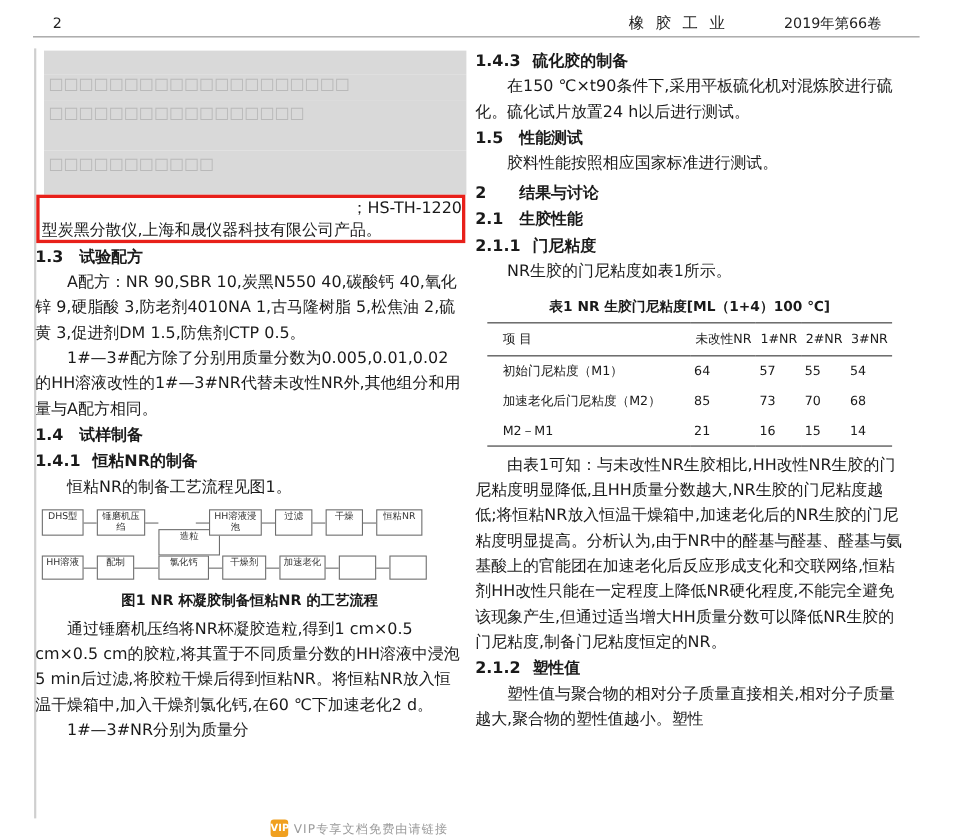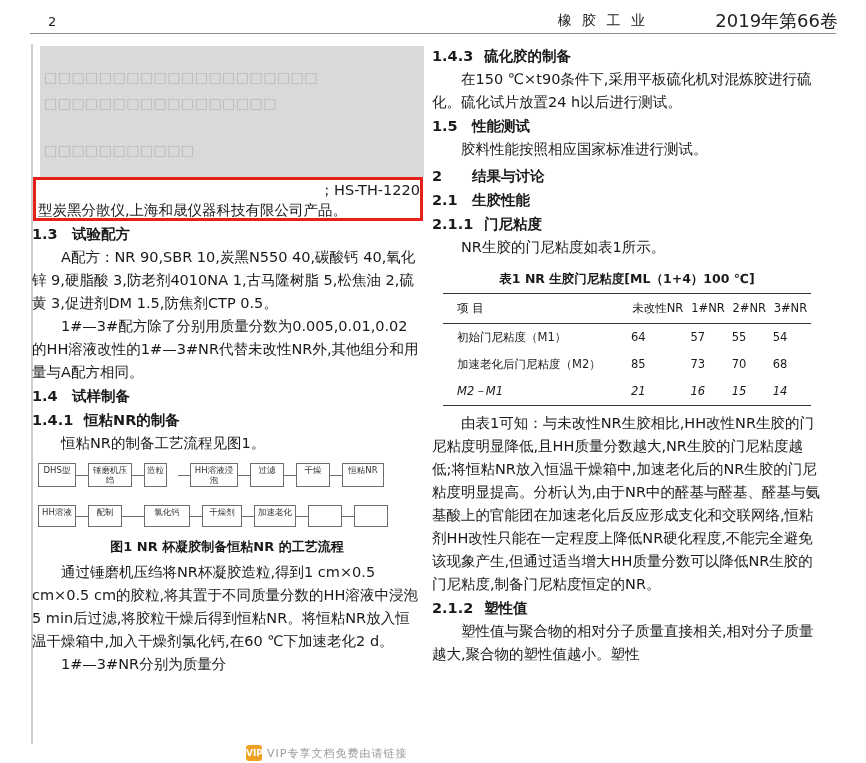--- a/index.html
+++ b/index.html
@@ -35,23 +35,23 @@
     font-size: 13px;
   }
   .hdr-center {
     flex: 1;
     text-align: right;
     letter-spacing: 3px;
     font-size: 14px;
   }
   .hdr-right {
     width: 190px;
-    text-align: right;
-    padding-right: 28px;
-    font-size: 18px;
+    text-align: center;
+    padding-right: 14px;
+    font-size: 13px;
   }
   .hdr-rule {
     position: absolute;
     top: 33px;
     left: 30px;
     width: 806px;
     height: 1px;
     background: #8c8c8c;
   }
   
@@ -181,21 +181,20 @@
     font-weight: normal;
   }
   table.data thead tr.head-top th {
     border-top: 1.6px solid #333;
     border-bottom: 1px solid #333;
     padding-top: 3px;
     padding-bottom: 3px;
   }
   table.data tbody tr:last-child td {
     border-bottom: 1.6px solid #333;
-    font-style: italic;
   }
   table.data td.first, table.data th.first {
     text-align: left;
     width: 168px;
     padding-left: 14px;
   }
 
   
   .wm {
     position: absolute;
@@ -264,21 +263,21 @@
     <p class="sec">
       <span class="num wide">1.4.1</span><span class="ttl">恒粘NR的制备</span>
     </p>
     <p class="ind">恒粘NR的制备工艺流程见图1。</p>
 
     <div class="flow">
       <div class="fbox" style="left:0px;top:2px;width:38px;height:24px;">DHS型</div>
       <div class="fline" style="left:38px;top:14px;width:12px;"></div>
       <div class="fbox" style="left:50px;top:2px;width:44px;height:24px;">锤磨机压绉</div>
       <div class="fline" style="left:94px;top:14px;width:12px;"></div>
-      <div class="fbox" style="left:106px;top:2px;width:23px;height:24px;">造粒</div>
+      <div class="fbox" style="left:106px;top:20px;width:56px;height:24px;">造粒</div>
       <div class="fline" style="left:140px;top:14px;width:12px;"></div>
       <div class="fbox" style="left:152px;top:2px;width:48px;height:24px;">HH溶液浸泡</div>
       <div class="fline" style="left:200px;top:14px;width:12px;"></div>
       <div class="fbox" style="left:212px;top:2px;width:34px;height:24px;">过滤</div>
       <div class="fline" style="left:246px;top:14px;width:12px;"></div>
       <div class="fbox" style="left:258px;top:2px;width:34px;height:24px;">干燥</div>
       <div class="fline" style="left:292px;top:14px;width:12px;"></div>
       <div class="fbox" style="left:304px;top:2px;width:42px;height:24px;">恒粘NR</div>
 
       <div class="fbox" style="left:0px;top:44px;width:38px;height:22px;">HH溶液</div>

